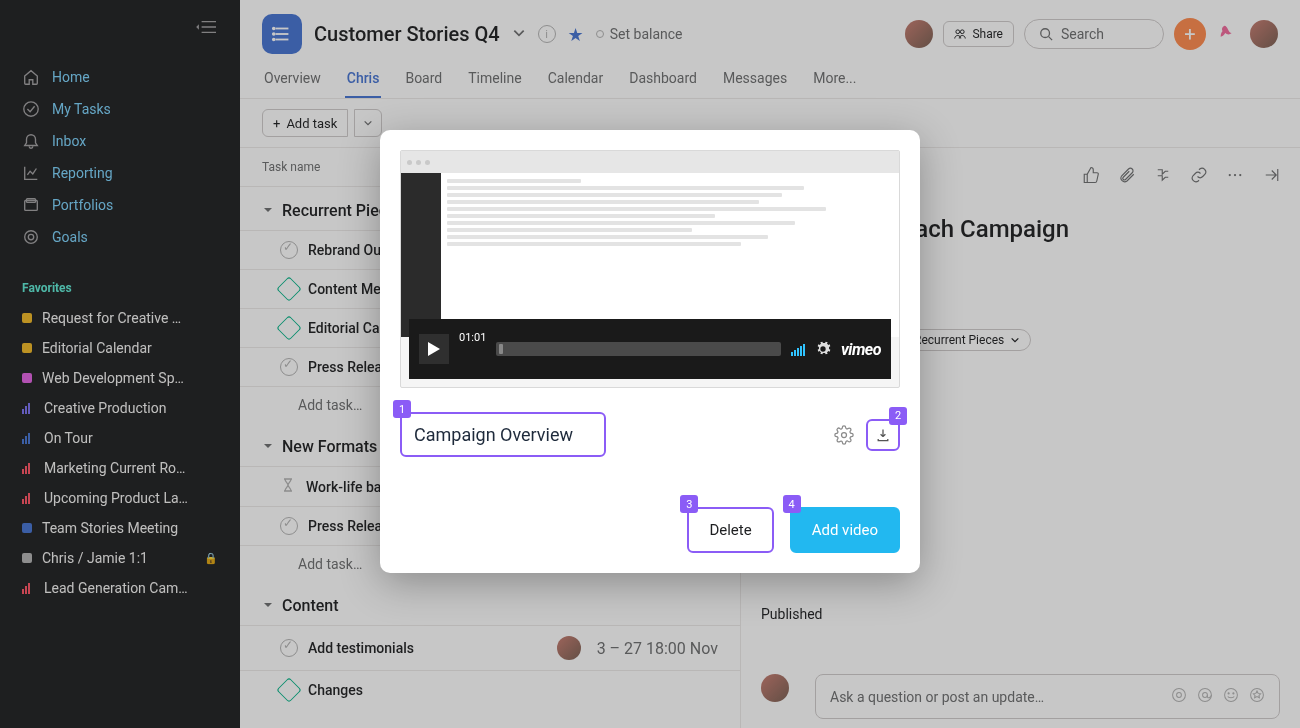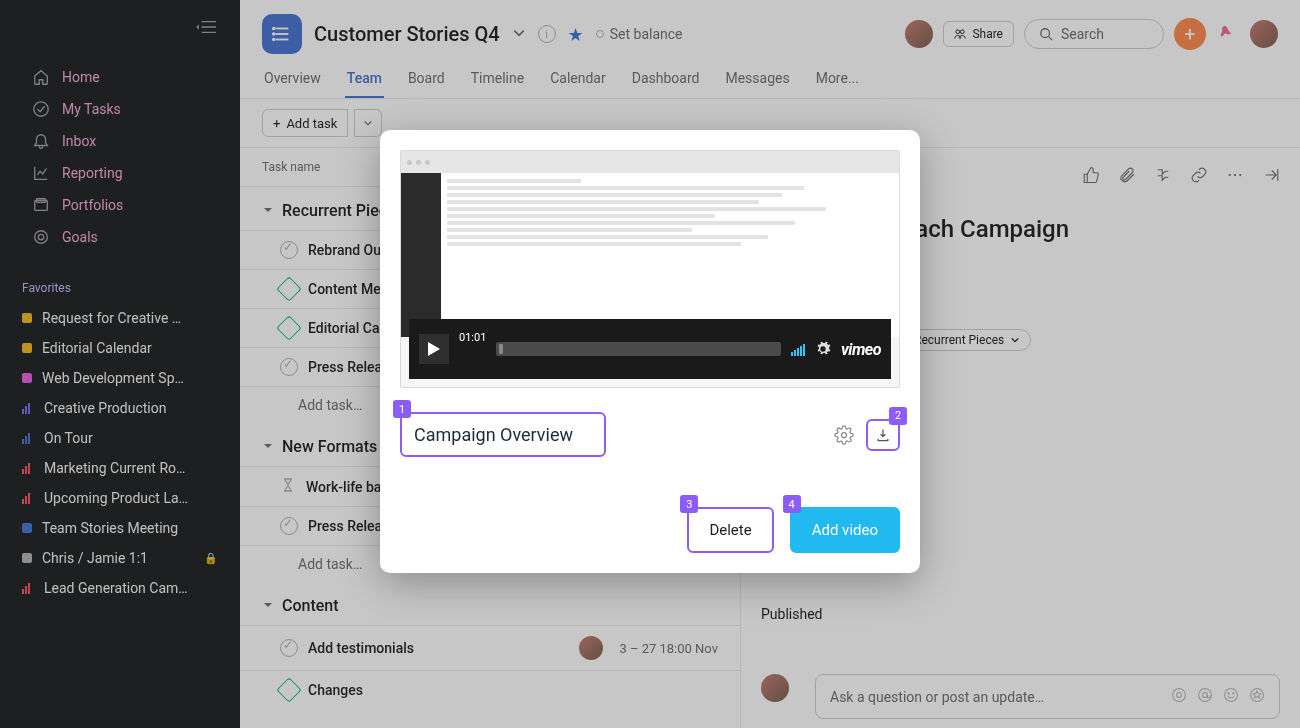--- a/index.html
+++ b/index.html
@@ -1,23 +1,23 @@
 <!DOCTYPE html>
 <html><head>
 <meta charset="utf-8">
 <style>
 * { margin: 0; padding: 0; box-sizing: border-box; }
 html, body { width: 1300px; height: 728px; overflow: hidden; font-family: -apple-system, BlinkMacSystemFont, "Segoe UI", Roboto, sans-serif; font-size: 14px; color: #1e1f21; background: #f6f7f9; }
 .app { display: flex; width: 100%; height: 100%; position: relative; }
 .sidebar { width: 240px; background: #1e1f21; color: #a2a0a2; display: flex; flex-direction: column; padding-top: 18px; }
 .sidebar .collapse { align-self: flex-end; margin-right: 22px; margin-bottom: 18px; color: #a2a0a2; cursor: pointer; }
 .sidebar-nav { padding: 4px 0 12px; }
-.sidebar-item { display: flex; align-items: center; gap: 12px; padding: 7px 32px; cursor: pointer; color: #f9a8d4; font-size: 14px; }
+.sidebar-item { display: flex; align-items: center; gap: 12px; padding: 7px 22px; cursor: pointer; color: #7dd3fc; font-size: 14px; }
 .sidebar-item .icon { width: 18px; height: 18px; display: flex; align-items: center; justify-content: center; color: #a2a0a2; }
-.section-label { padding: 16px 22px 8px; font-size: 12px; color: #c4b5fd; }
+.section-label { padding: 16px 22px 8px; font-size: 12px; color: #5eead4; font-weight: bold; }
 .fav-item { display: flex; align-items: center; gap: 10px; padding: 7px 22px; cursor: pointer; color: #f5f4f3; font-size: 14px; white-space: nowrap; overflow: hidden; text-overflow: ellipsis; }
 .fav-dot { width: 10px; height: 10px; border-radius: 2px; flex-shrink: 0; }
 .fav-bars { width: 12px; height: 12px; display: flex; align-items: flex-end; gap: 1px; flex-shrink: 0; }
 .fav-bars span { width: 2px; }
 .fav-lock { margin-left: auto; color: #a2a0a2; font-size: 11px; }
 .sidebar-footer { margin-top: auto; padding: 8px 0 16px; }
 .invite { display: flex; align-items: center; gap: 12px; padding: 10px 22px; color: #f5f4f3; cursor: pointer; }
 .invite-avatar { width: 24px; height: 24px; border-radius: 50%; background: radial-gradient(circle at 30% 30%, #ff5263, #4573d2); position: relative; }
 .invite-avatar::after { content: "+"; position: absolute; bottom: -2px; right: -2px; background: #4573d2; color: #fff; width: 12px; height: 12px; border-radius: 50%; font-size: 9px; display: flex; align-items: center; justify-content: center; }
 .help { display: flex; align-items: center; gap: 12px; padding: 10px 22px; color: #f5f4f3; cursor: pointer; }
@@ -50,21 +50,21 @@
 .tasklist { flex: 1; overflow: auto; }
 .th { padding: 12px 22px; font-size: 12px; color: #6d6e6f; border-bottom: 1px solid #edeae9; }
 .section-row { display: flex; align-items: center; gap: 8px; padding: 14px 22px 10px; font-weight: 500; font-size: 16px; }
 .section-caret { color: #6d6e6f; }
 .task-row { display: flex; align-items: center; gap: 10px; padding: 10px 22px 10px 40px; border-top: 1px solid #edeae9; font-size: 14px; }
 .task-row.addrow { color: #6d6e6f; padding-left: 58px; }
 .check { width: 18px; height: 18px; border: 1.5px solid #b3b3b3; border-radius: 50%; flex-shrink: 0; position: relative; }
 .check.done::after { content: "✓"; position: absolute; top: -2px; left: 2px; font-size: 12px; color: #b3b3b3; }
 .check.ms { transform: rotate(45deg); border-radius: 3px; border-color: #00b386; }
 .hourglass { color: #b3b3b3; }
-.task-meta { margin-left: auto; display: flex; align-items: center; gap: 16px; color: #6d6e6f; font-size: 13px; }
+.task-meta { margin-left: auto; display: flex; align-items: center; gap: 16px; color: #6d6e6f; font-size: 16px; }
 .detail { width: 560px; border-left: 1px solid #edeae9; padding: 14px 20px; overflow: auto; }
 .detail-top { display: flex; align-items: center; gap: 14px; }
 .mark-complete { border: 1px solid #cfcbcb; border-radius: 6px; padding: 6px 12px; font-size: 13px; cursor: pointer; display: flex; align-items: center; gap: 6px; background:#fff;}
 .detail-actions { margin-left: auto; display: flex; gap: 18px; color: #6d6e6f; }
 .detail-actions span { cursor: pointer; }
 .detail-title { font-size: 24px; font-weight: 500; margin-top: 24px; }
 .field-row { margin-top: 18px; font-size: 14px; color: #1e1f21; }
 .tag-pill { display: inline-flex; align-items: center; gap: 6px; border: 1px solid #cfcbcb; border-radius: 14px; padding: 3px 10px; font-size: 12px; margin-right: 6px; }
 .green-pill { width: 20px; height: 20px; background: #00b386; border-radius: 10px; display: inline-block; }
 .comment-box { margin-top: 52px; display:flex; gap:26px; align-items:flex-start;}
@@ -289,21 +289,21 @@
           <div class="app-badge">
             <svg width="22" height="22" viewBox="0 0 24 24" fill="currentColor">
                 <path d="M8 3c2 0 3 2 4 4s2 4 4 4c-2 2-5 2-7 0-1 2-3 4-5 4 0-3 1-5 2-6-1-2-1-4 2-6z"></path>
               </svg>
           </div>
           <div class="avatar"></div>
         </div>
       </div>
       <div class="tabs" id="tabs">
           <div class="tab">Overview</div>
-          <div class="tab active">Team</div>
+          <div class="tab active">Chris</div>
           <div class="tab">Board</div>
           <div class="tab">Timeline</div>
           <div class="tab">Calendar</div>
           <div class="tab">Dashboard</div>
           <div class="tab">Messages</div>
           <div class="tab">More...</div>
         </div>
     </div>
 
     <div class="toolbar">

